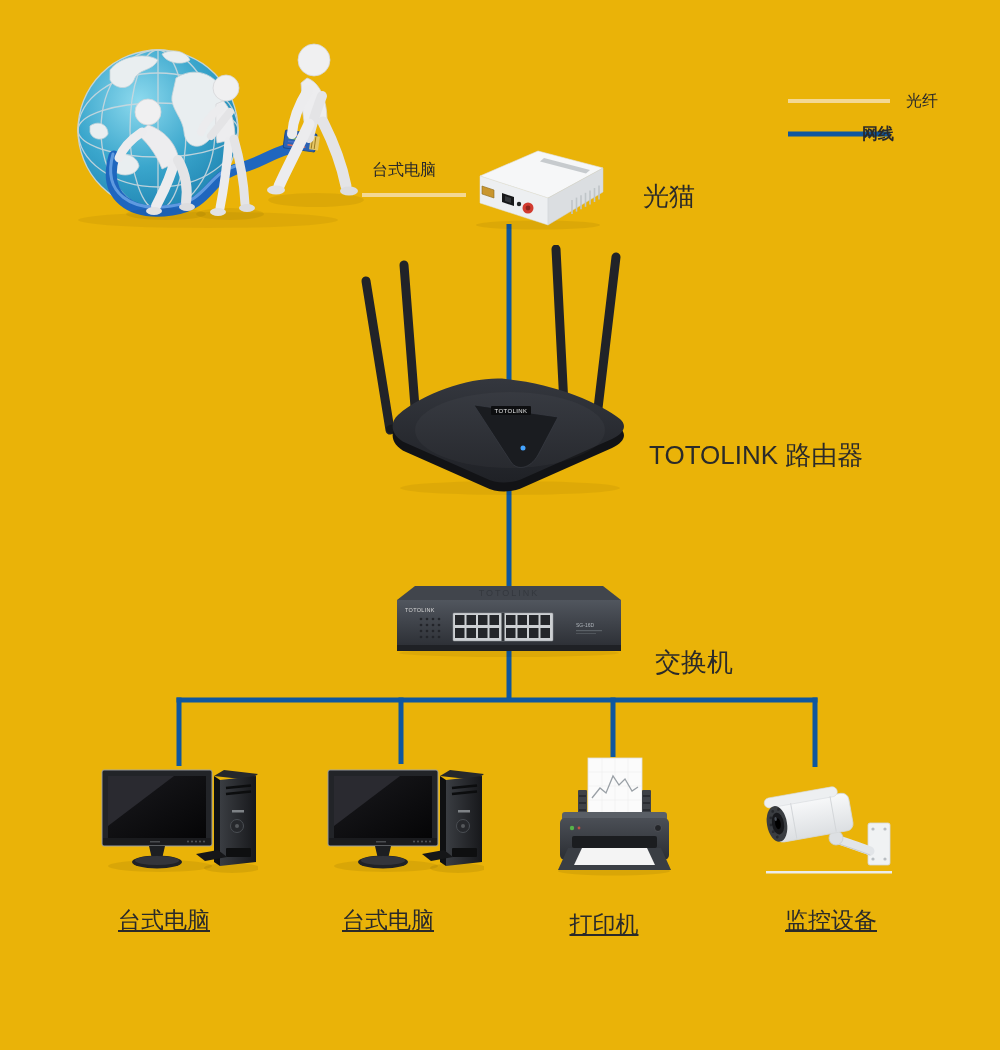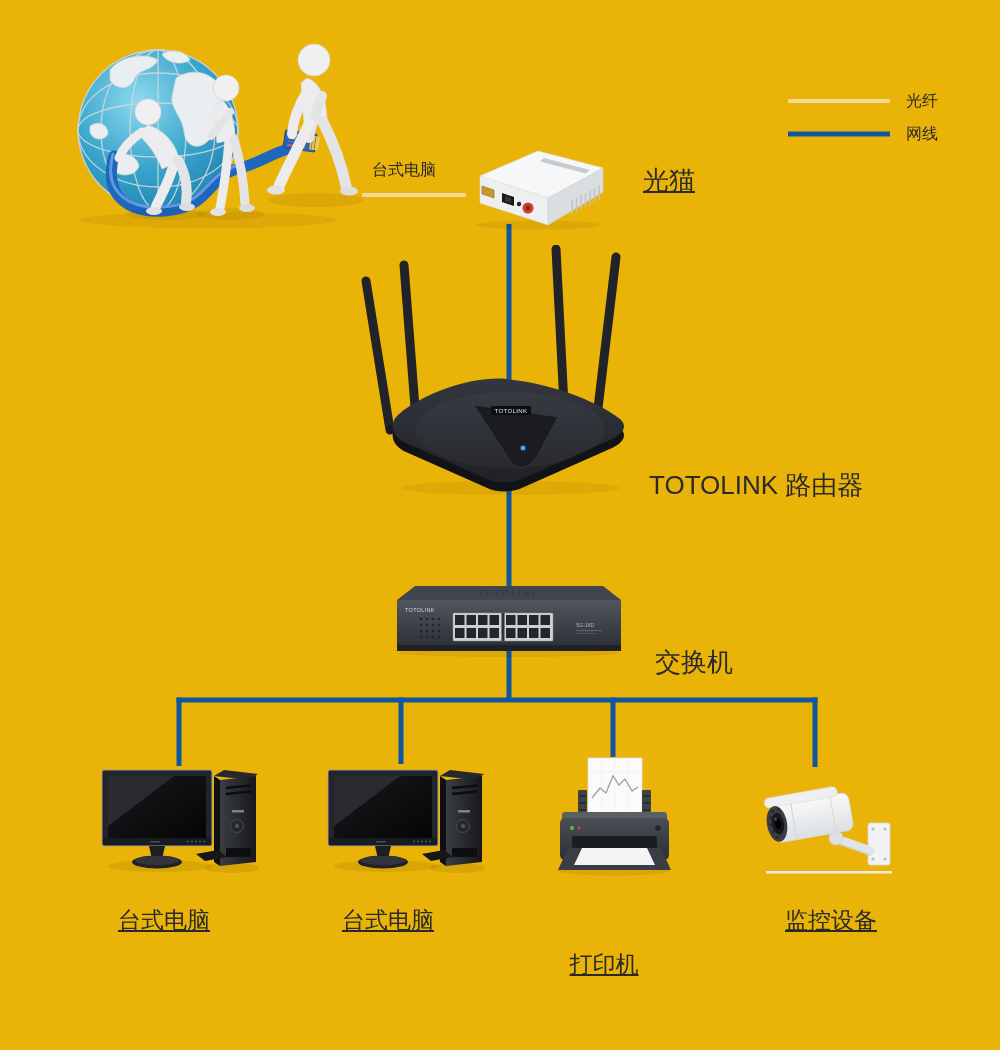--- a/index.html
+++ b/index.html
@@ -355,23 +355,23 @@
           <circle cx="13" cy="54" r="1.4"></circle>
           <circle cx="19" cy="27" r="1.4"></circle>
       </g>
       <ellipse cx="16" cy="41" rx="6" ry="11" fill="#17181B"></ellipse>
       <ellipse cx="16" cy="41" rx="2.8" ry="5.5" fill="#000"></ellipse>
       <ellipse cx="14.5" cy="36" rx="1.2" ry="2" fill="#4A5058"></ellipse>
     </g>
   </svg>
 
   <div class="lbl lbl-sm txt" style="left:906px;top:93px;">光纤</div>
-  <div class="lbl lbl-sm txt" style="left:906px;top:126px;">网线</div>
+  <div class="lbl lbl-sm txt" style="left:862px;top:126px;font-weight:bold;">网线</div>
   <div class="lbl lbl-sm txt" style="left:372px;top:162px;">台式电脑</div>
-  <div class="lbl lbl-md txt" style="left:643px;top:166px;text-decoration:underline;">光猫</div>
-  <div class="lbl lbl-md txt" style="left:649px;top:441px;margin-top:30px;">TOTOLINK 路由器</div>
+  <div class="lbl lbl-md txt" style="left:643px;top:182px;">光猫</div>
+  <div class="lbl lbl-md txt" style="left:649px;top:441px;">TOTOLINK 路由器</div>
   <div class="lbl lbl-md txt" style="left:655px;top:600px;margin-top:48px;">交换机</div>
   <div class="lbl lbl-lg txt" style="left:164px;top:908px;">台式电脑</div>
   <div class="lbl lbl-lg txt" style="left:388px;top:908px;">台式电脑</div>
-  <div class="lbl lbl-lg txt" style="left:604px;top:952px;">打印机</div>
+  <div class="lbl lbl-lg txt" style="left:604px;top:912px;">打印机</div>
   <div class="lbl lbl-lg txt" style="left:831px;top:908px;text-align:right;">监控设备</div>
 
 </div>
 
 </body></html>

